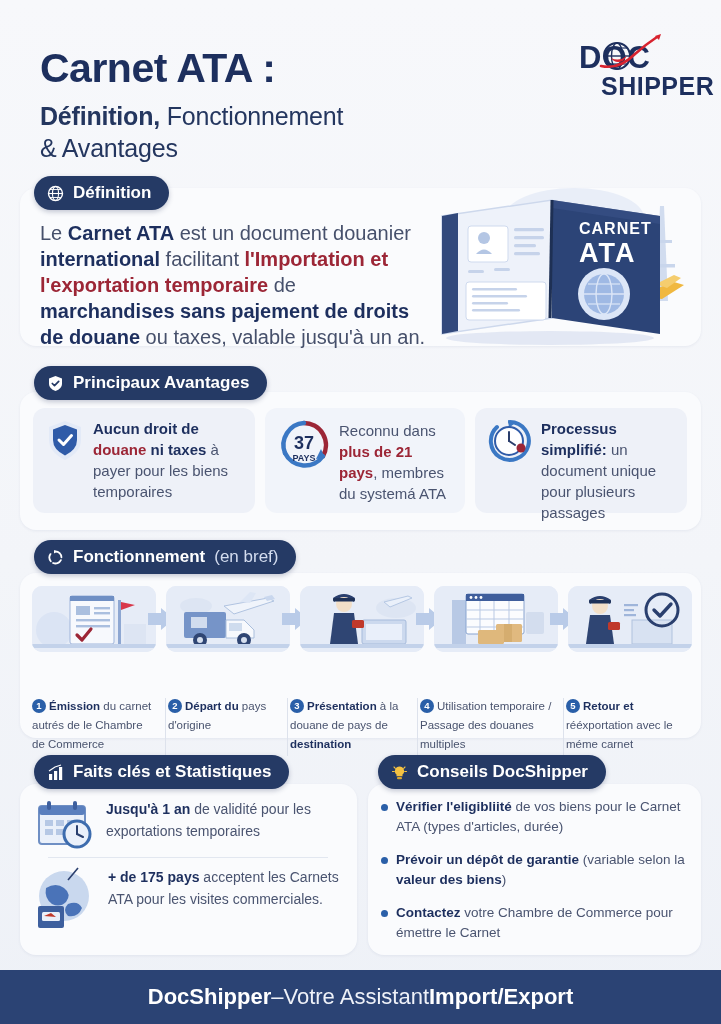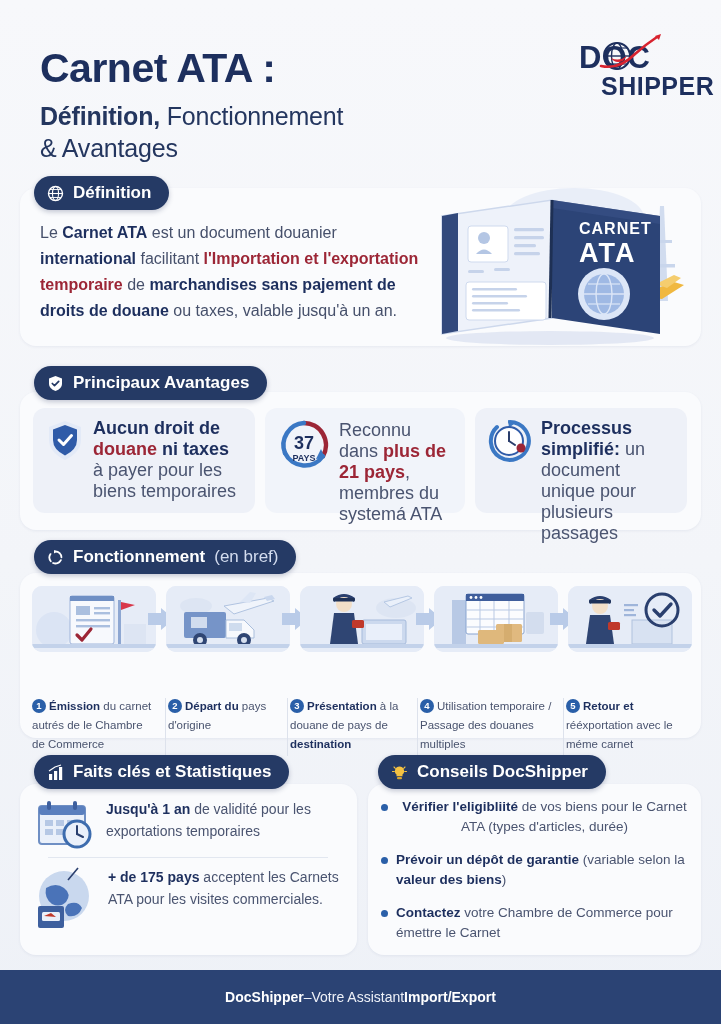--- a/index.html
+++ b/index.html
@@ -63,37 +63,37 @@
     white-space:nowrap;
   }
   .badge .light { font-weight:normal; color:#d3dcef; }
   .badge-ico { display:flex; width:17px; height:17px; }
 
   
   #def-card { left:20px; top:188px; width:681px; height:158px; }
   #def-badge { left:34px; top:176px; }
   .def-text {
     position:absolute; left:40px; top:220px; width:390px;
-    font-size:16px; line-height:26px; color:#46506b;
+    font-size:20px; line-height:26px; color:#46506b;
   }
 
   .passport { position:absolute; left:424px; top:178px; width:278px; height:168px; }
 
   
   #adv-card { left:20px; top:392px; width:681px; height:138px; }
   #adv-badge { left:34px; top:366px; }
   .adv-item {
     position:absolute; top:408px; height:105px;
     background:#eef1f8; border-radius:12px;
     padding:10px 12px;
   }
   #adv1 { left:33px; width:222px; }
   #adv2 { left:265px; width:200px; background:#f1f4fa; }
   #adv3 { left:475px; width:212px; }
-  .adv-txt { font-size:18px; line-height:21px; color:#4a5470; }
+  .adv-txt { font-size:15px; line-height:21px; color:#4a5470; }
   .adv-flex { display:flex; gap:8px; }
 
   
   #fn-card { left:20px; top:573px; width:681px; height:165px; }
   #fn-badge { left:34px; top:540px; }
   .steps-imgs { position:absolute; left:32px; top:586px; width:660px; height:66px; display:flex; gap:0; }
   .step-img {
     width:124px; height:66px; border-radius:10px;
     background:linear-gradient(160deg,#e8edf7 0%,#dde5f3 100%);
     position:relative; overflow:hidden; flex:none;
@@ -122,30 +122,30 @@
   #tips-badge { left:378px; top:755px; }
 
   .fact-row { position:absolute; display:flex; gap:10px; align-items:flex-start; }
   #fact1 { left:34px; top:798px; width:310px; }
   #fact2 { left:34px; top:866px; width:312px; }
   .fact-sep { position:absolute; left:48px; top:857px; width:280px; height:1px; background:#e2e7f0; }
   .fact-txt { font-size:14px; line-height:22px; color:#4a5470; }
 
   .tip { position:absolute; display:flex; gap:8px; font-size:13.5px; line-height:20px; color:#4a5470; }
   .dot { width:7px; height:7px; border-radius:50%; background:#2a5fa8; flex:none; margin-top:7px; }
-  #tip1 { left:381px; top:797px; width:312px;text-align:center; }
+  #tip1 { left:381px; top:797px; width:312px; }
   #tip2 { left:381px; top:850px; width:312px; }
   #tip3 { left:381px; top:903px; width:312px; }
 
   
   .footer {
     position:absolute; left:0; bottom:0; width:721px; height:54px;
     background:#2b4374; color:#fff;
     display:flex; align-items:center; justify-content:center;
-    font-size:14px;
+    font-size:22px;
   }
   .footer b { font-weight:bold; }
   .footer .thin { font-weight:normal; color:#eef1f8; }
 </style>
 </head>
 <body>
 
 <div class="page">
 
   <div class="header">

